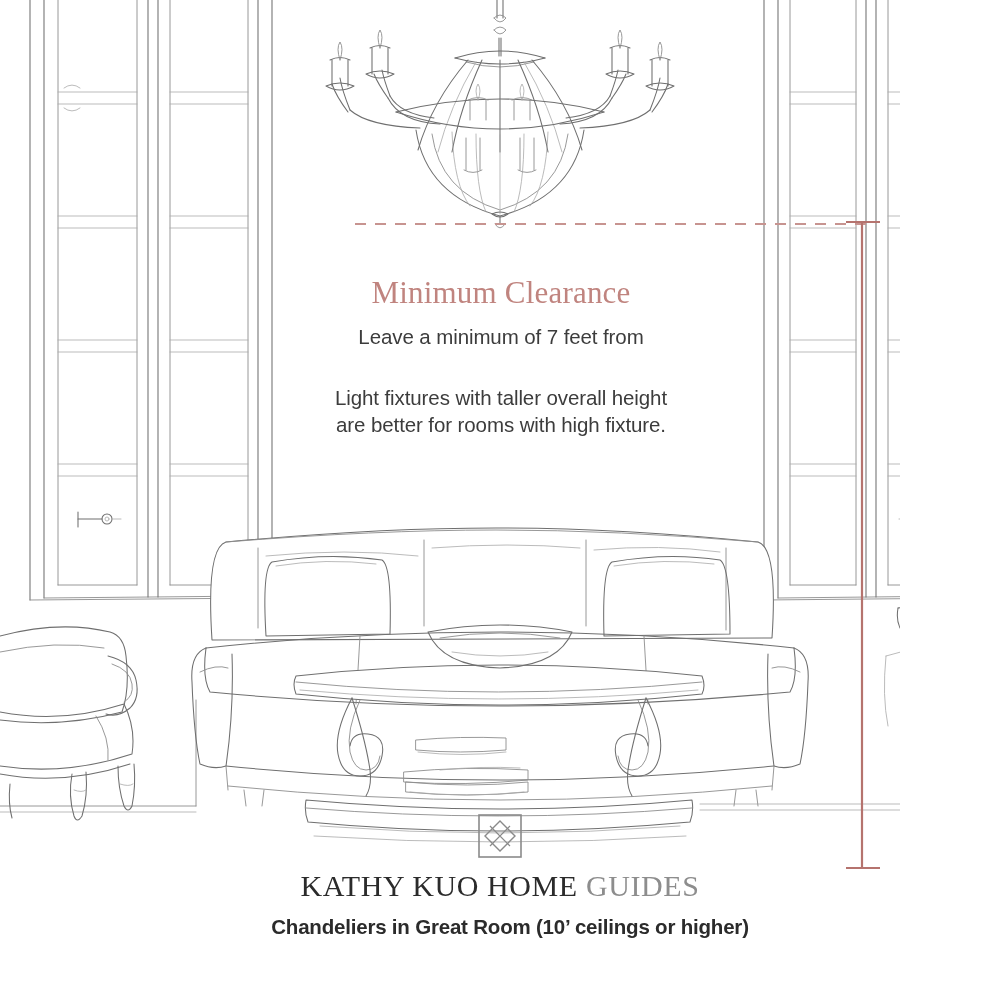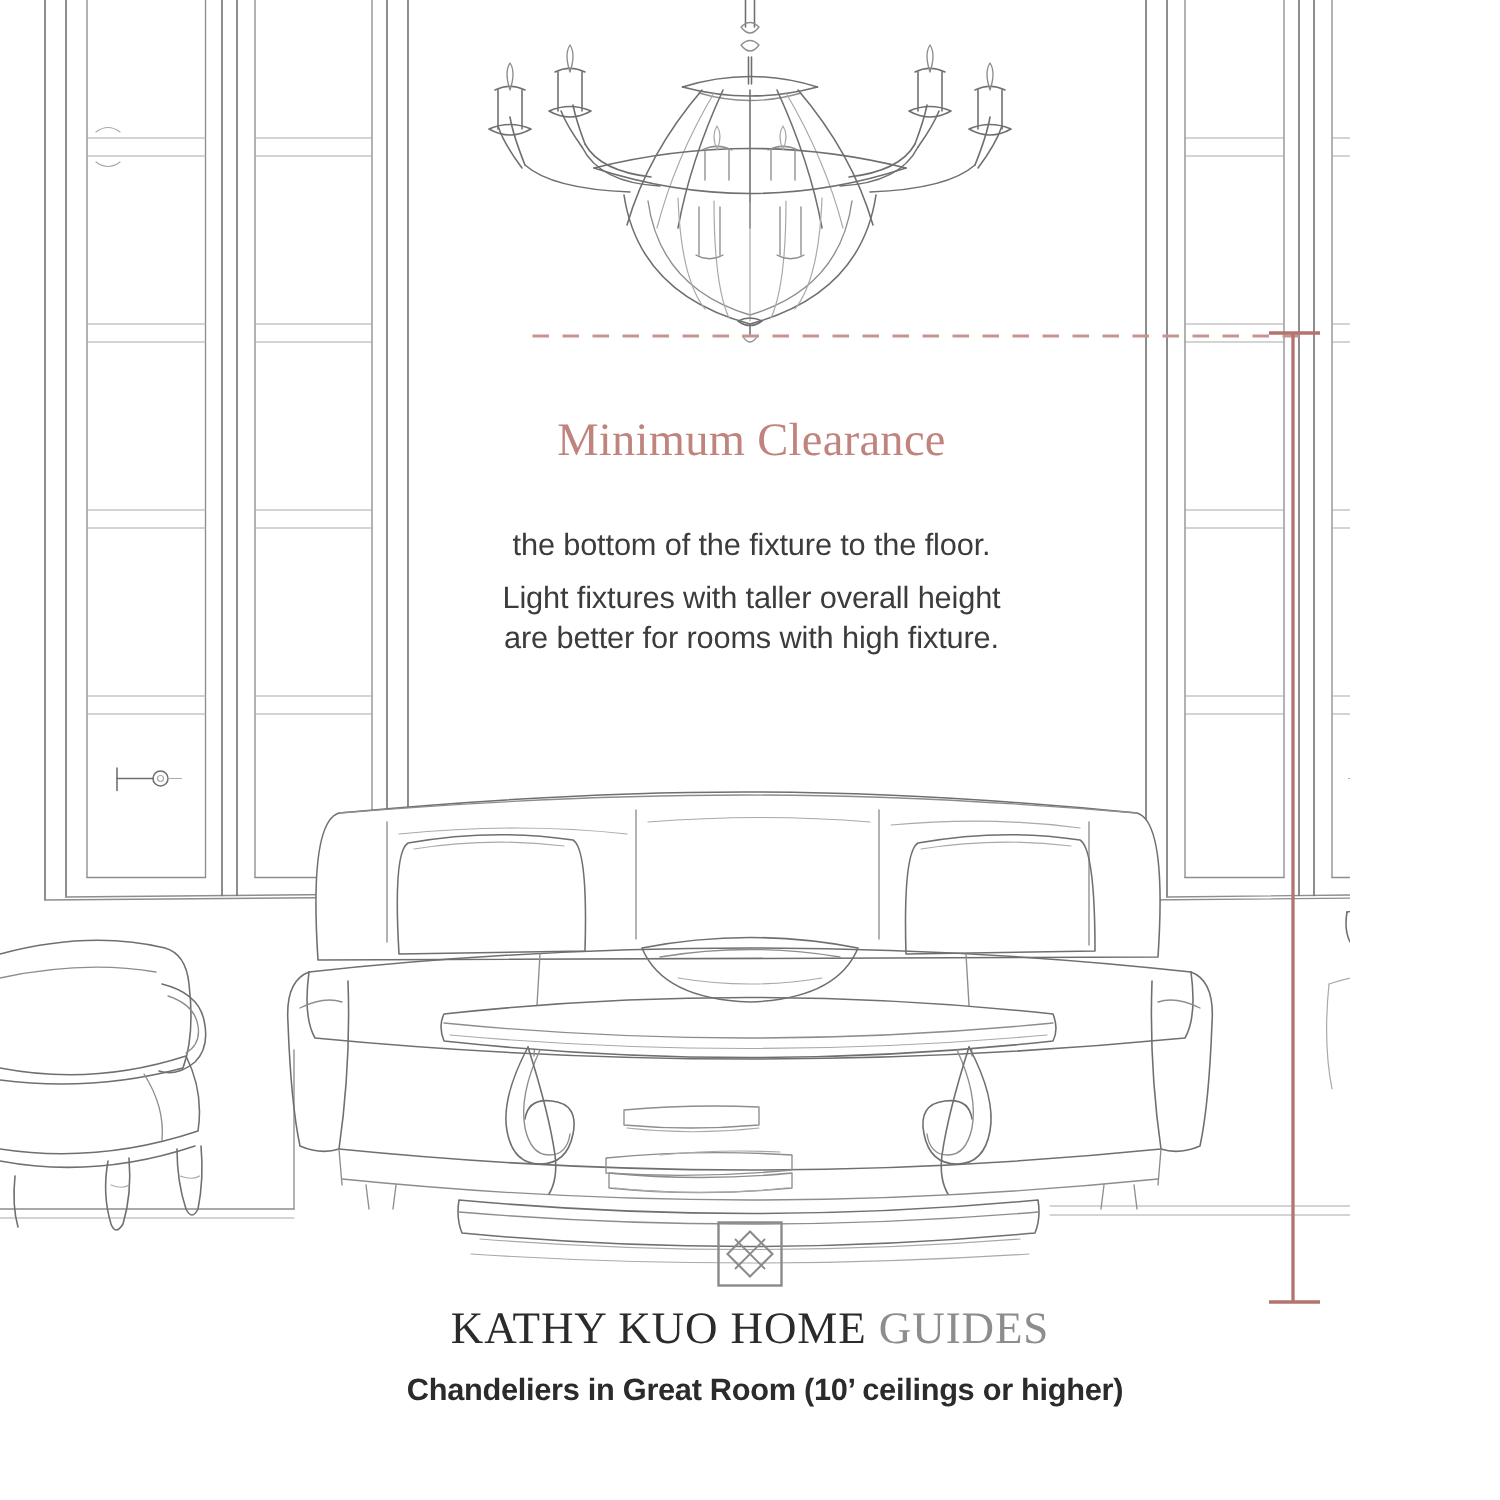--- a/index.html
+++ b/index.html
@@ -68,21 +68,21 @@
     font-weight: 400;
   }
   .para {
     font-size: 20.5px;
     line-height: 27px;
     color: #3c3c3c;
     margin: 0;
     letter-spacing: -0.1px;
   }
   .para + .para {
-    margin-top: 8px;
+    margin-top: 34px;
   }
 
   
   .footer {
     position: absolute;
     left: 0;
     top: 813px;
     width: 1000px;
     text-align: center;
   }
@@ -420,22 +420,21 @@
       <path class="measure-dashed" d="M355 224 L872 224"></path>
       <path class="measure-stroke" d="M862 222 L862 868"></path>
       <path class="measure-stroke" d="M846 222 L880 222"></path>
       <path class="measure-stroke" d="M846 868 L880 868"></path>
     </g>
   </svg>
 
   <div class="textblock">
     <h1 class="headline">Minimum Clearance</h1>
     <p class="para">
-      <br>
-      <span>the bottom of the fixture to the floor.</span>
+      <span>Leave a minimum of 7 feet from</span><br>
     </p>
     <p class="para">
       <span>Light fixtures with taller overall height</span><br>
       <span>are better for rooms with high fixture.</span>
     </p>
   </div>
 
   <div class="footer">
     <svg class="brandmark" viewBox="0 0 46 46">
       <rect x="2" y="2" width="42" height="42" fill="none" stroke="#8a8a8a" stroke-width="1.6"></rect>

